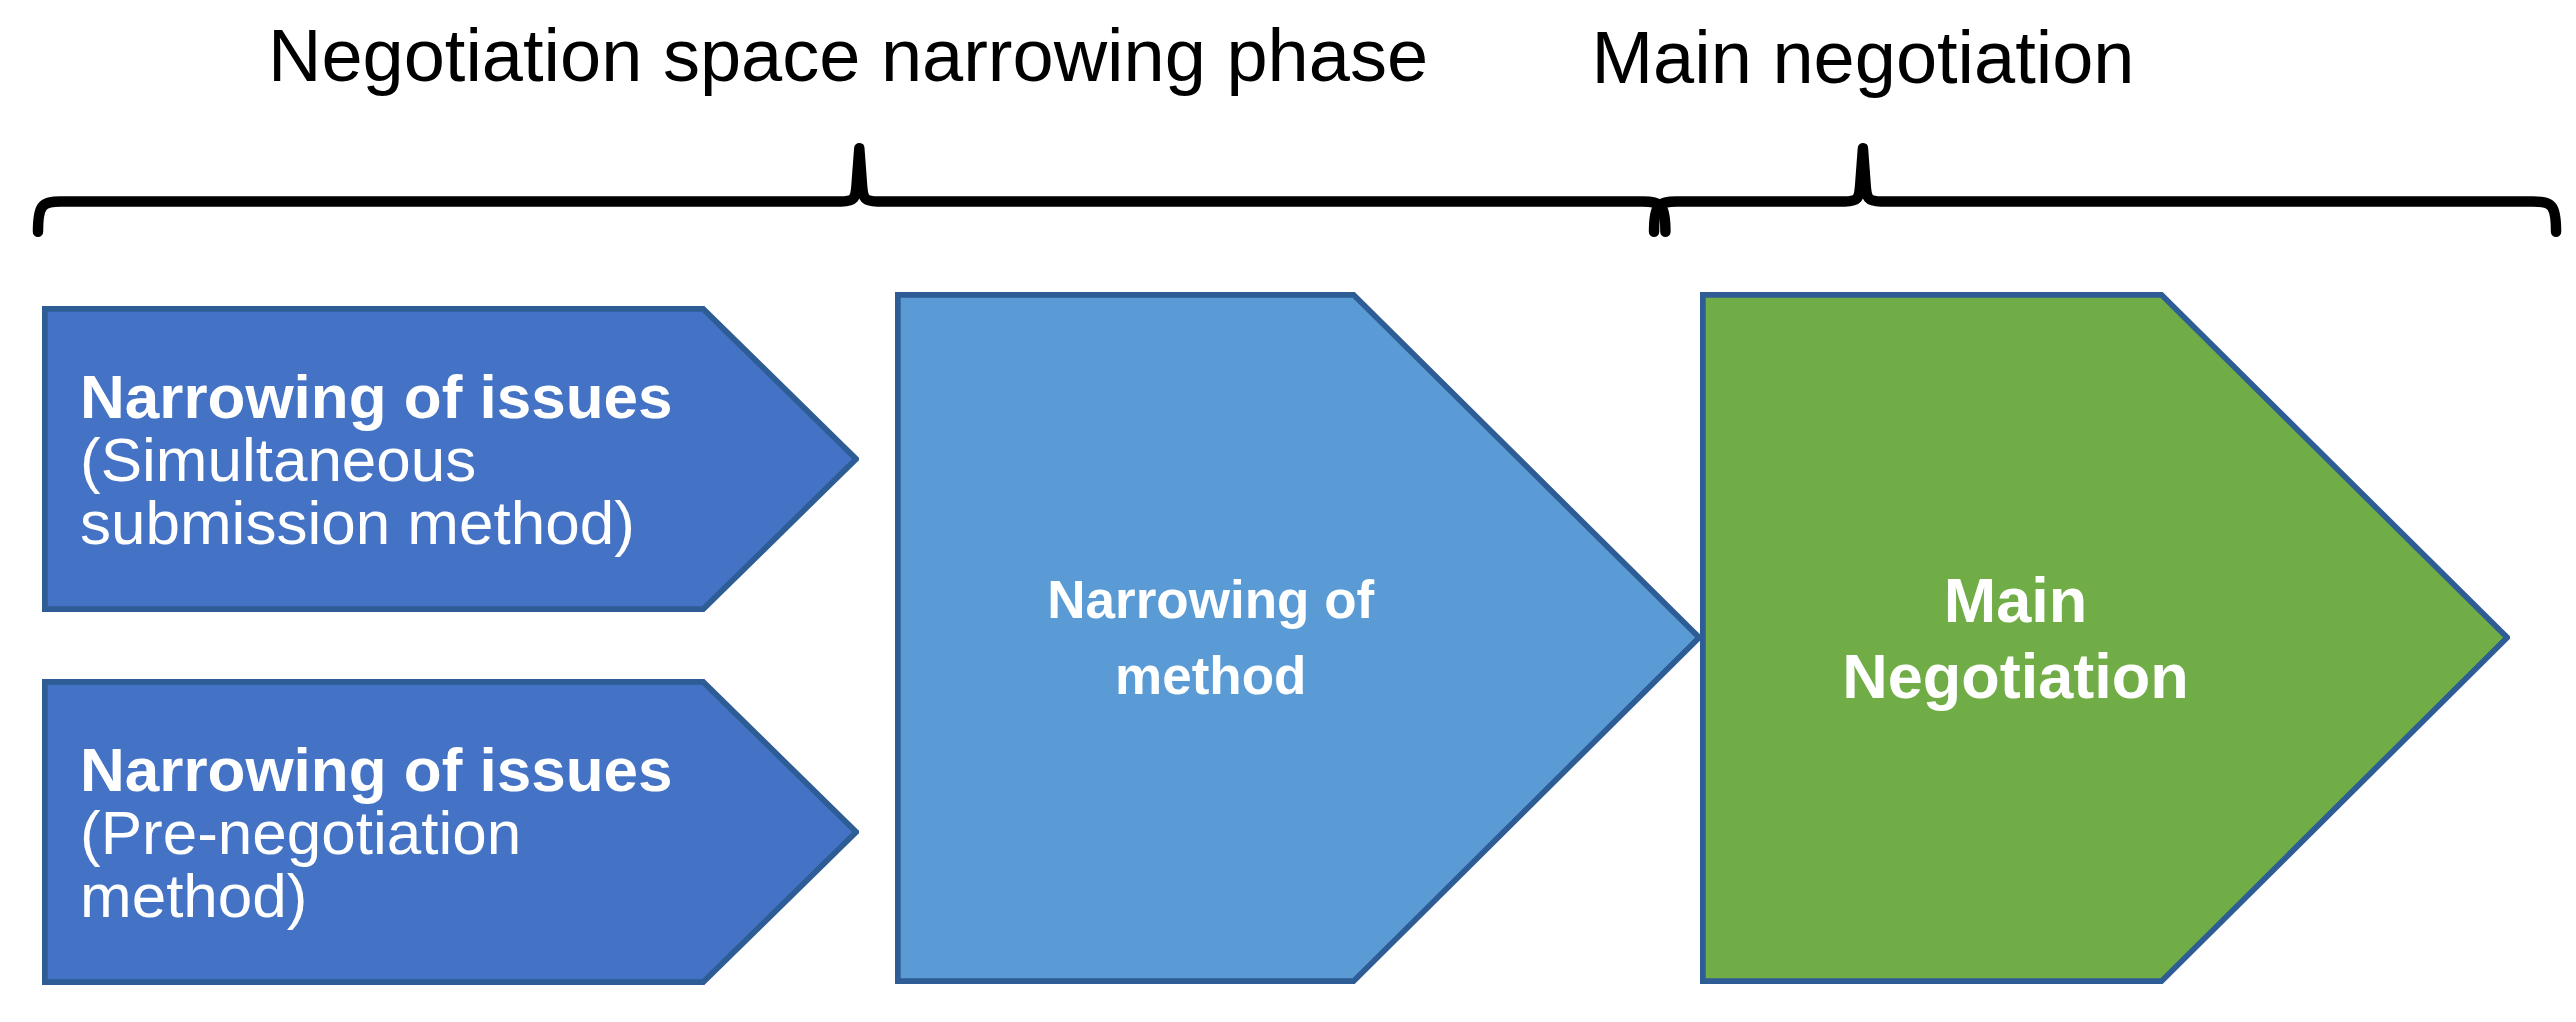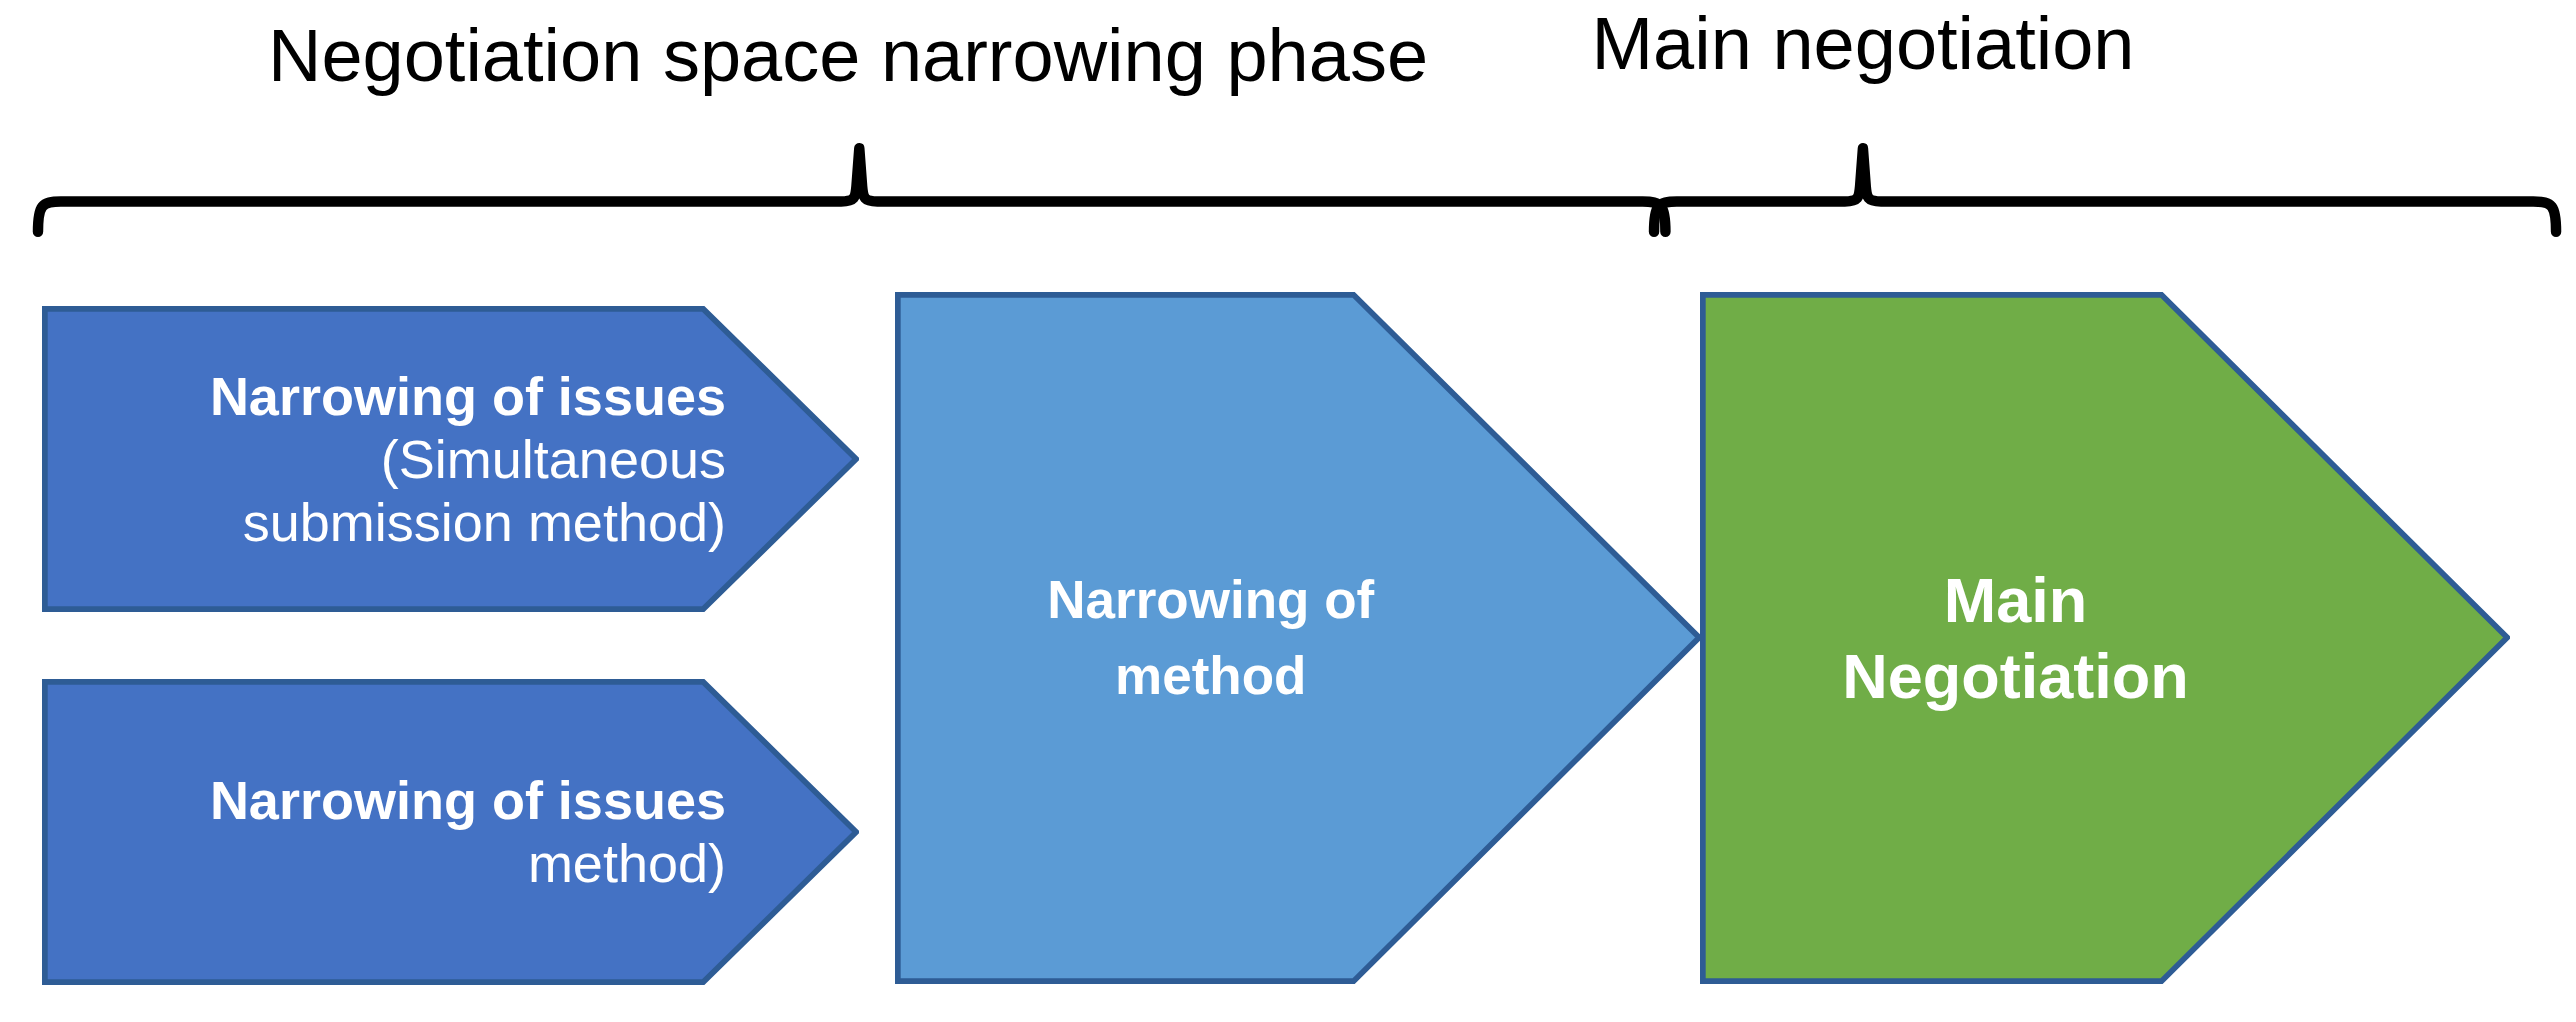--- a/index.html
+++ b/index.html
@@ -22,21 +22,21 @@
     color: #000000;
     font-family: "Liberation Sans", sans-serif;
     font-weight: 400;
     font-size: 74px;
     line-height: 82px;
     white-space: nowrap;
     text-align: center;
     transform: translateX(-50%);
   }
   #label-narrowing { left: 848px; top: 5.7px; margin-top: 9px; }
-  #label-main      { left: 1863px; top: 3px; text-align: center; }
+  #label-main      { left: 1863px; top: 17px; text-align: center; }
 
   
   #brace-layer {
     position: absolute;
     left: 0; top: 0;
     width: 2576px;
     height: 1023px;
     pointer-events: none;
   }
 
@@ -64,23 +64,23 @@
     color: #ffffff;
   }
 
   
   .arrow-small { left: 42px; width: 817px; }
   #arrow-sim  { top: 306px; height: 306px; }
   #arrow-pre  { top: 679px; height: 306px; }
   .arrow-small .txt {
     padding-left: 38px;
     padding-right: 133px;
-    font-size: 54px;
+    font-size: 62px;
     line-height: 63px;
-    text-align: right;
+    text-align: left;
   }
   .arrow-small .txt .line-bold  { font-weight: 700; }
   .arrow-small .txt .line-plain { font-weight: 400; }
 
   
   #arrow-options {
     left: 895px;
     top: 292px;
     width: 807px;
     height: 692px;
@@ -150,20 +150,21 @@
       <div class="line-plain">submission method)</div>
     </div>
   </div>
 
   <div id="arrow-pre" class="arrow arrow-small">
     <svg class="shape" viewBox="0 0 860 322" preserveAspectRatio="none">
       <polygon points="3,3 696,3 857,161 696,319 3,319" fill="#4472C4" stroke="#2E5C95" stroke-width="6" stroke-linejoin="miter"></polygon>
     </svg>
     <div class="txt">
       <div class="line-bold">Narrowing of issues</div>
+      <div class="line-plain">(Pre-negotiation</div>
       <div class="line-plain">method)</div>
     </div>
   </div>
 
   <div id="arrow-options" class="arrow">
     <svg class="shape" viewBox="0 0 850 729" preserveAspectRatio="none">
       <polygon points="3,3 483,3 847,364 483,726 3,726" fill="#5B9BD5" stroke="#2E5C95" stroke-width="6" stroke-linejoin="miter"></polygon>
     </svg>
     <div class="txt">
       <div>Narrowing of</div>

